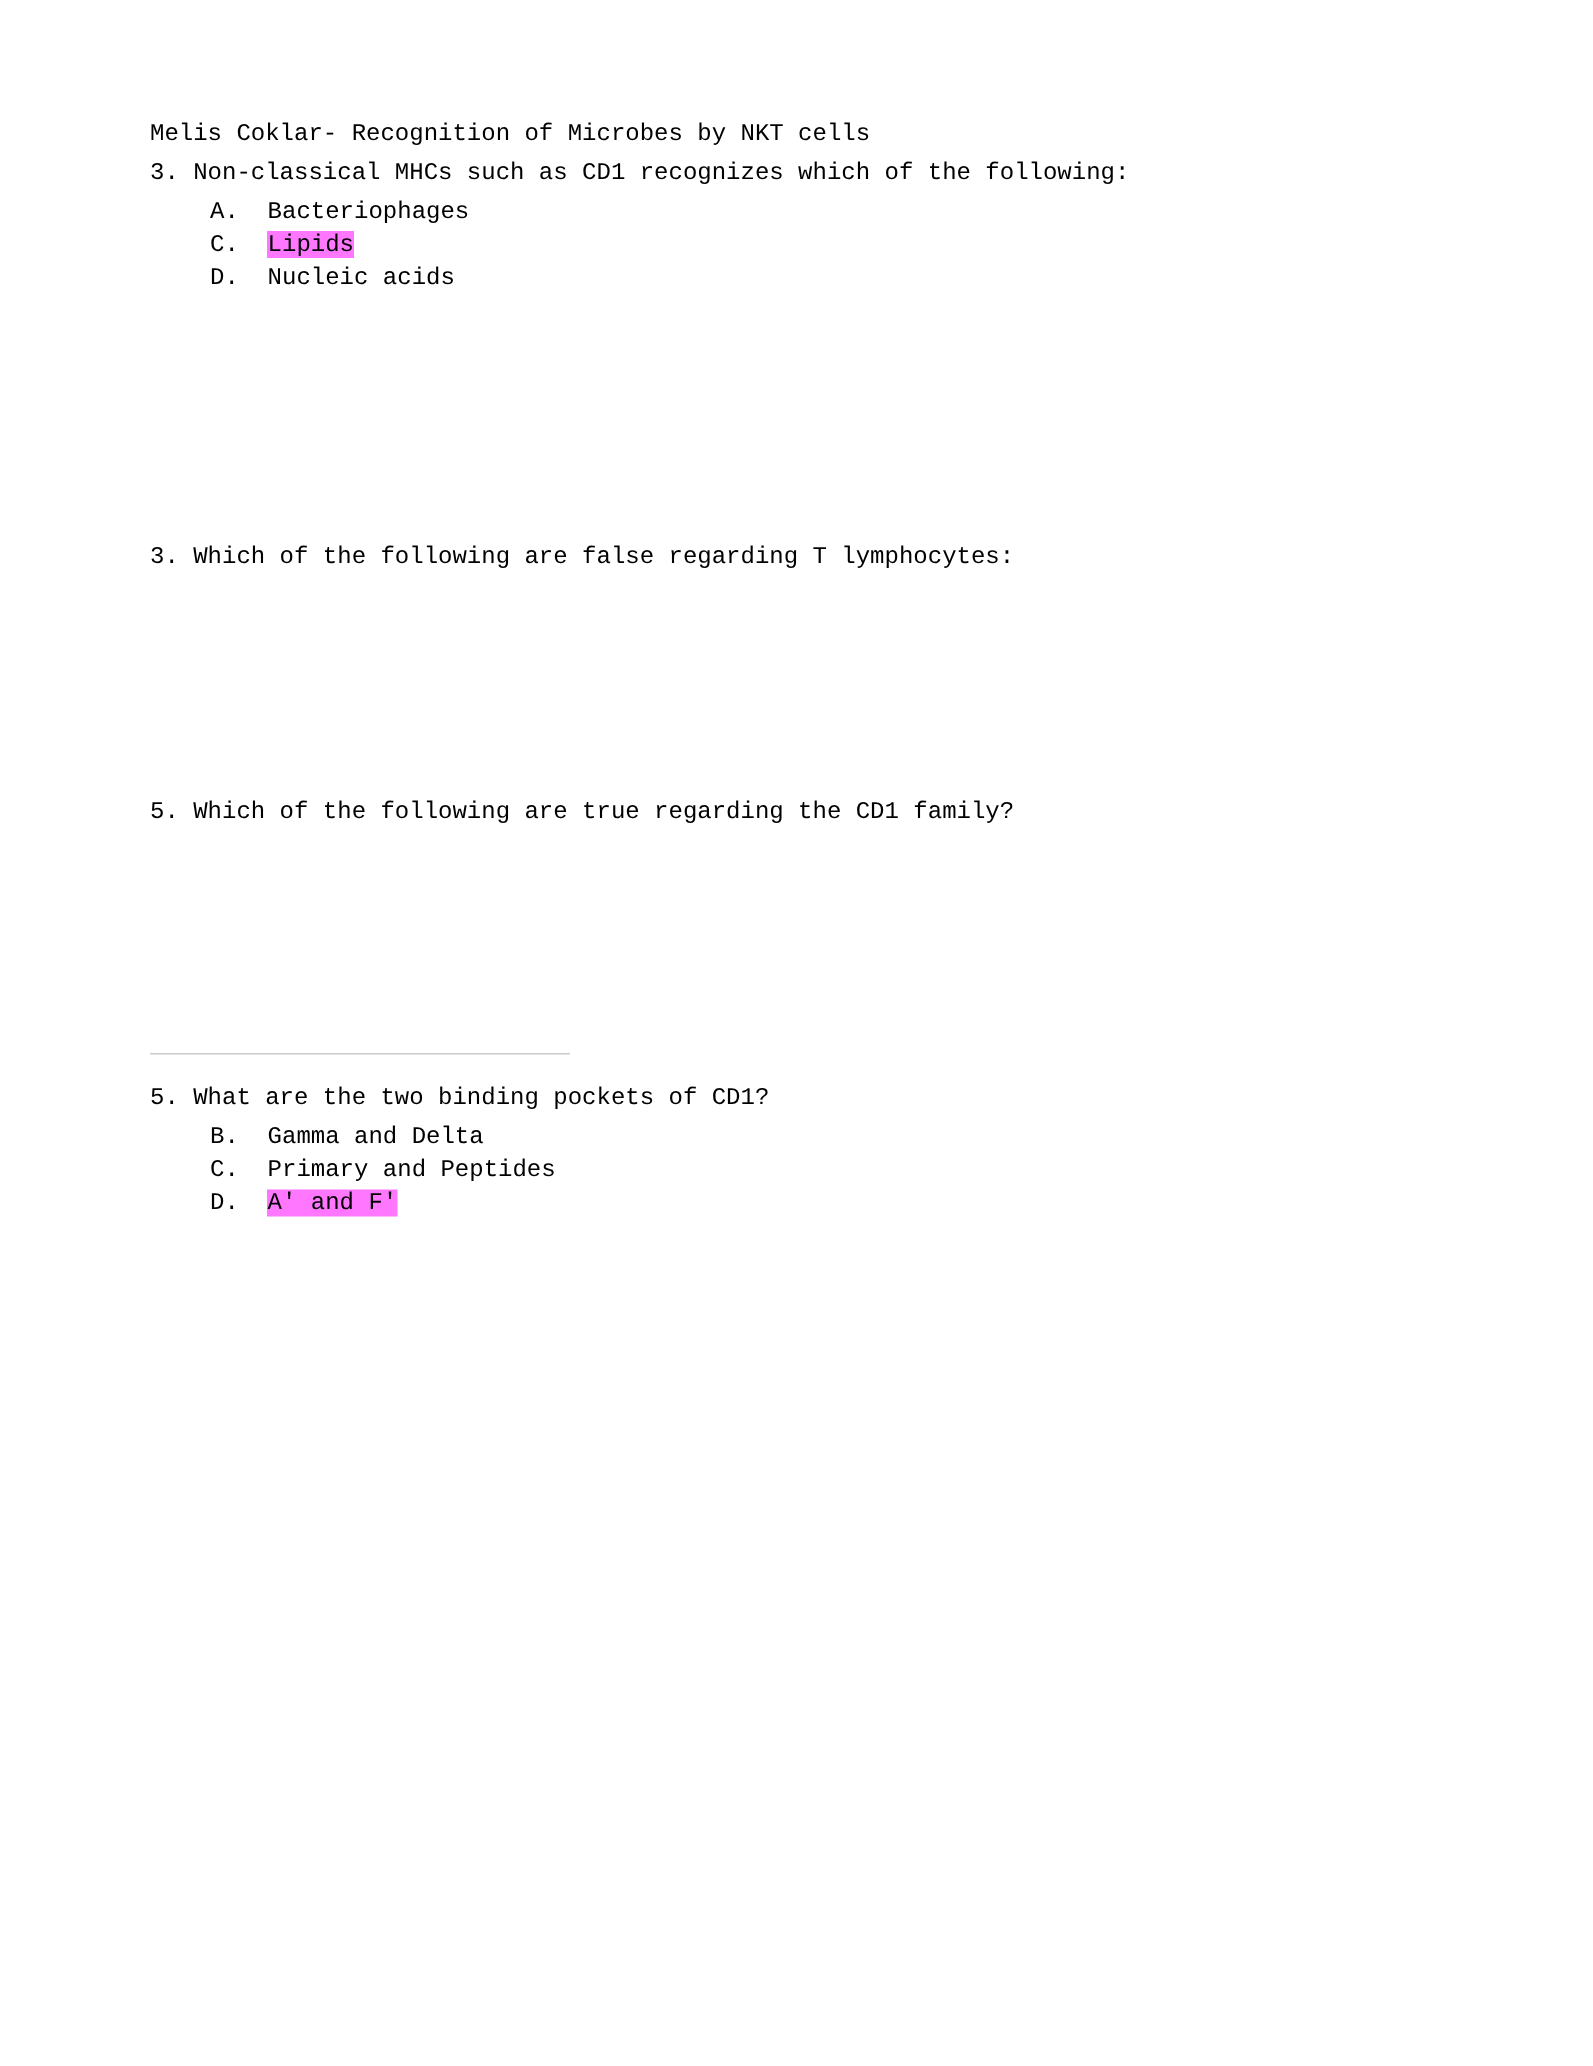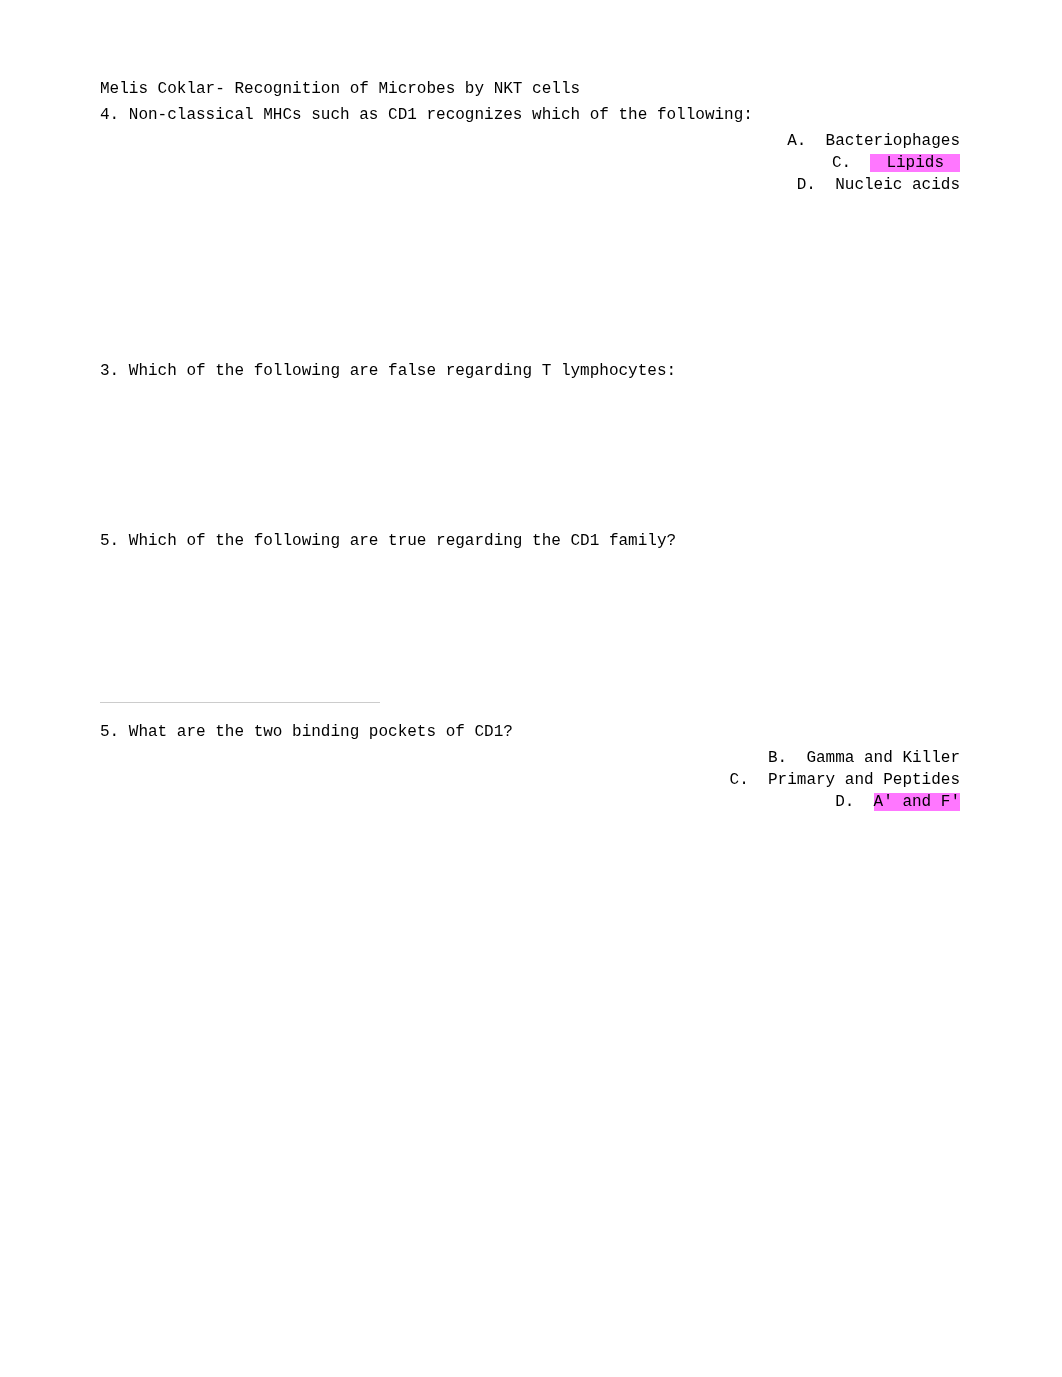--- a/index.html
+++ b/index.html
@@ -31,30 +31,29 @@
       margin-bottom: 24px;
     }
 
     .question-text {
       margin-bottom: 8px;
     }
 
     .answer-list {
       list-style: none;
       padding-left: 40px;
-      text-align: right;
     }
 
     .answer-list li {
       margin-bottom: 4px;
     }
 
     .highlight-pink {
       background-color: #ff77ff;
-      padding: 0 16px;
+      padding: 0 0;
     }
 
     .highlight-magenta {
       background-color: #ff77ff;
       padding: 0 0;
     }
 
     .spacer-large {
       height: 120px;
     }
@@ -69,21 +68,21 @@
 </head>
 <body>
 
 <div class="document">
 
   <div class="header">
     <span>Melis Coklar- Recognition of Microbes by NKT cells</span>
   </div>
 
   <div class="question-block">
-    <div class="question-text">4. Non-classical MHCs such as CD1 recognizes which of the following:</div>
+    <div class="question-text">3. Non-classical MHCs such as CD1 recognizes which of the following:</div>
     <ul class="answer-list">
       <li>
         <span>A.&nbsp; </span>
         <span>Bacteriophages</span>
       </li>
       <li>
         <span>C.&nbsp; </span>
         <span class="highlight-pink">Lipids</span>
       </li>
       <li>
@@ -107,21 +106,21 @@
     <div class="spacer-large"></div>
   </div>
 
   <hr class="divider-line">
 
   <div class="question-block">
     <div class="question-text">5. What are the two binding pockets of CD1?</div>
     <ul class="answer-list">
       <li>
         <span>B.&nbsp; </span>
-        <span>Gamma and Killer</span>
+        <span>Gamma and Delta</span>
       </li>
       <li>
         <span>C.&nbsp; </span>
         <span>Primary and Peptides</span>
       </li>
       <li>
         <span>D.&nbsp; </span>
         <span class="highlight-magenta">A' and F'</span>
       </li>
     </ul>

